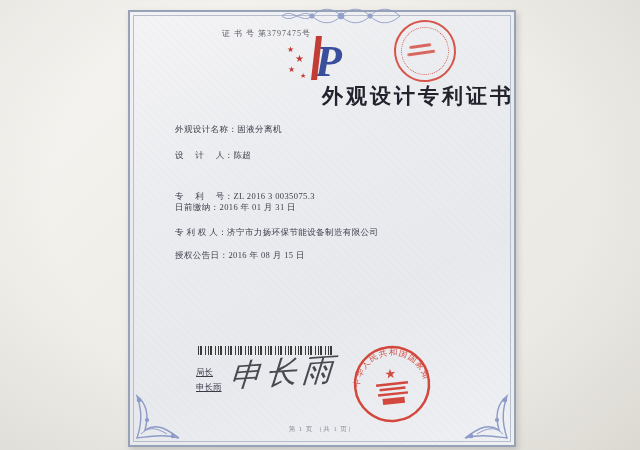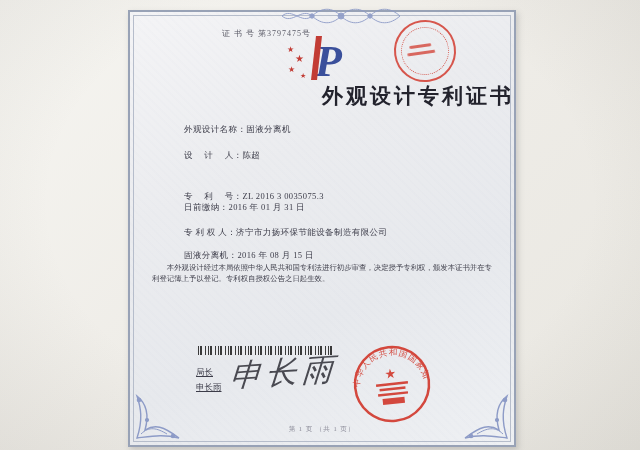--- a/index.html
+++ b/index.html
@@ -21,21 +21,21 @@
     border-radius:50%;transform:rotate(-8deg);}
   .fee-seal::before{content:"";position:absolute;inset:5px;border:1.5px dotted rgba(210,59,47,.8);border-radius:50%;}
   .fee-seal .l{position:absolute;left:14px;height:3px;background:rgba(210,59,47,.75);filter:blur(.4px);border-radius:2px;}
   .fee-seal .l1{top:22px;width:22px;}
   .fee-seal .l2{top:29px;width:28px;left:11px;}
   
   .logo{position:absolute;left:155px;top:22px;width:70px;height:48px;}
   .title{position:absolute;left:0;top:70px;width:100%;text-align:right;font-size:21px;font-weight:bold;
     letter-spacing:3px;color:#23232d;}
   .fields{position:absolute;left:45px;top:106px;width:310px;}
-  .frow{position:absolute;left:0;font-size:8.5px;color:#3c3c49;letter-spacing:.4px;white-space:nowrap;margin-left:9px;}
+  .frow{position:absolute;left:0;font-size:8.5px;color:#3c3c49;letter-spacing:.4px;white-space:nowrap;}
   .frow .lab{color:#3c3c49;}
   .body-text{position:absolute;left:22px;top:250px;width:340px;font-size:7.4px;line-height:11px;
     color:#3e3e4a;text-align:justify;}
   .body-text p{margin:0;text-indent:2em;}
   .barcode{position:absolute;left:68px;top:334px;width:136px;height:9px;
     background:repeating-linear-gradient(90deg,#3a3a3a 0 1px,#e9eaee 1px 2px,#3a3a3a 2px 4px,#e9eaee 4px 7px,#3a3a3a 7px 8px,#e9eaee 8px 10px);}
   .officer{position:absolute;left:66px;top:353px;font-size:8.5px;color:#3c3c49;line-height:15px;text-decoration:underline;}
   .signature{position:absolute;left:100px;top:340px;font-size:31px;color:#2e2e36;
     font-family:"DejaVu Sans",sans-serif;font-style:italic;font-weight:300;
     transform:rotate(-4deg) skewX(-8deg);letter-spacing:5px;opacity:.85;}
@@ -82,25 +82,24 @@
   </svg>
 
   <div class="title">外观设计专利证书</div>
 
   <div class="fields">
     <div class="frow" style="top:6px"><span class="lab">外观设计名称：</span><span>固液分离机</span></div>
     <div class="frow" style="top:32px"><span class="lab">设　 计　 人：</span><span>陈超</span></div>
     <div class="frow" style="top:73px"><span class="lab">专　 利　 号：</span><span>ZL 2016 3 0035075.3</span></div>
     <div class="frow" style="top:84px"><span class="lab">日前缴纳：</span><span>2016 年 01 月 31 日</span></div>
     <div class="frow" style="top:109px"><span class="lab">专 利 权 人：</span><span>济宁市力扬环保节能设备制造有限公司</span></div>
-    <div class="frow" style="top:132px"><span class="lab">固液分离机：</span><span>2016 年 08 月 15 日</span></div>
+    <div class="frow" style="top:132px"><span class="lab">授权公告日：</span><span>2016 年 08 月 15 日</span></div>
   </div>
 
   <div class="body-text">
-    <p>本外观设计经过本局依照中华人民共和国专利法进行初步审查，决定授予专利权，颁发本证书并在专利登记簿上予以登记。专利权自授权公告之日起生效。</p>
   </div>
 
   <div class="barcode"></div>
 
   <div class="officer">
     <div>局长</div>
     <div>申长雨</div>
   </div>
 
   <div class="signature">申长雨</div>

